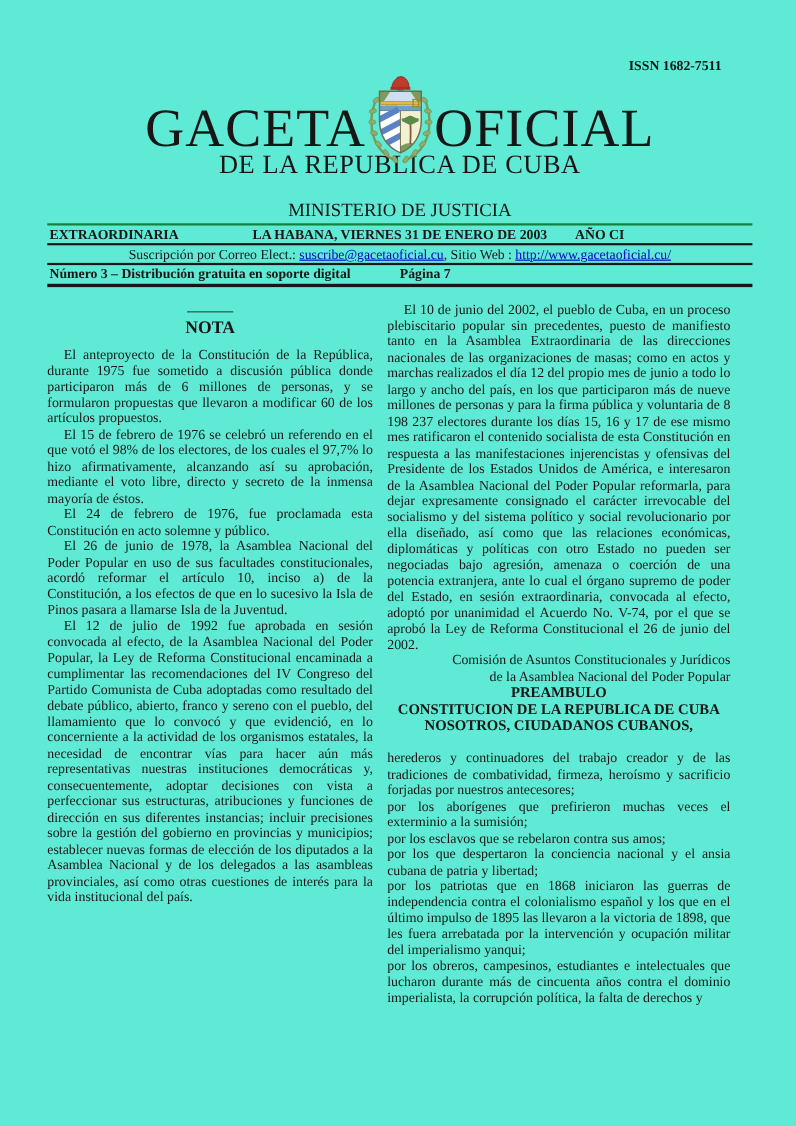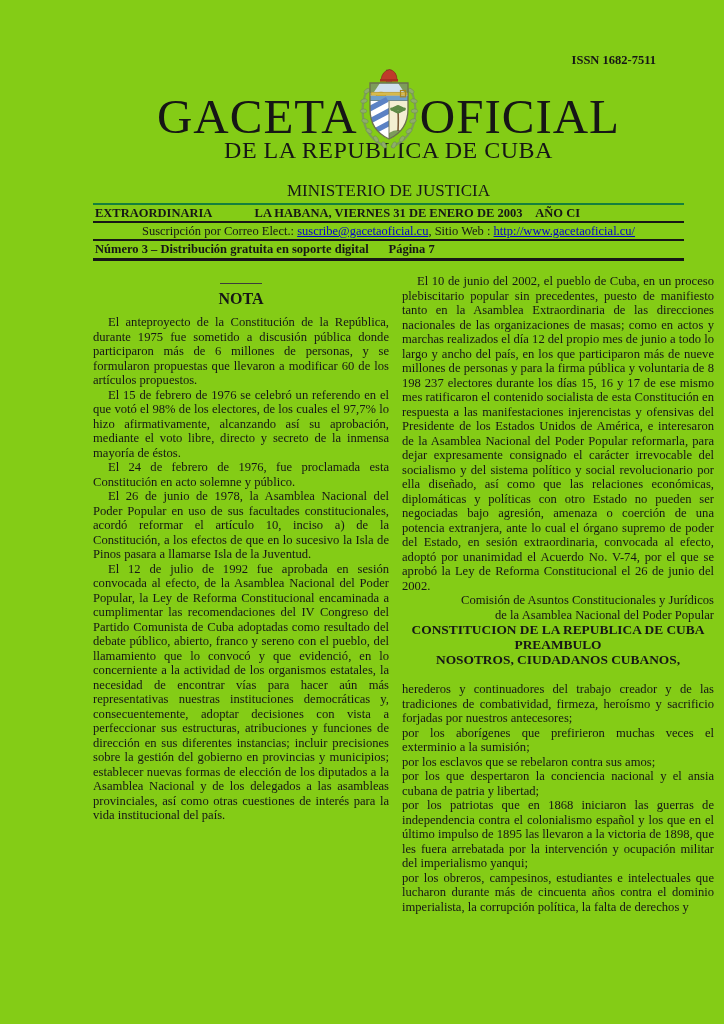--- a/index.html
+++ b/index.html
@@ -1,22 +1,22 @@
 <!DOCTYPE html>
 <html><head>
 <meta charset="utf-8">
 <style>
   html,body { margin:0; padding:0; background:#e8e8e8; }
   .page {
     position:relative;
     width:724px; height:1024px;
     margin:0 auto;
-    background:#84cc16;
+    background:#5eead4;
     box-sizing:border-box;
-    padding:54px 40px 0 93px;
+    padding:54px 40px 0 43px;
     overflow:hidden;
     font-family:"Liberation Serif", serif;
     color:#161616;
   }
   
   .issn {
     text-align:right;
     padding-right:28px;
     font-weight:bold;
     font-size:12.5px;
@@ -221,22 +221,22 @@
       <p class="body-par indent">El 15 de febrero de 1976 se celebró un referendo en el que votó el 98% de los electores, de los cuales el 97,7% lo hizo afirmativamente, alcanzando así su aprobación, mediante el voto libre, directo y secreto de la inmensa mayoría de éstos.</p>
       <p class="body-par indent">El 24 de febrero de 1976, fue proclamada esta Constitución en acto solemne y público.</p>
       <p class="body-par indent">El 26 de junio de 1978, la Asamblea Nacional del Poder Popular en uso de sus facultades constitucionales, acordó reformar el artículo 10, inciso a) de la Constitución, a los efectos de que en lo sucesivo la Isla de Pinos pasara a llamarse Isla de la Juventud.</p>
       <p class="body-par indent">El 12 de julio de 1992 fue aprobada en sesión convocada al efecto, de la Asamblea Nacional del Poder Popular, la Ley de Reforma Constitucional encaminada a cumplimentar las recomendaciones del IV Congreso del Partido Comunista de Cuba adoptadas como resultado del debate público, abierto, franco y sereno con el pueblo, del llamamiento que lo convocó y que evidenció, en lo concerniente a la actividad de los organismos estatales, la necesidad de encontrar vías para hacer aún más representativas nuestras instituciones democráticas y, consecuentemente, adoptar decisiones con vista a perfeccionar sus estructuras, atribuciones y funciones de dirección en sus diferentes instancias; incluir precisiones sobre la gestión del gobierno en provincias y municipios; establecer nuevas formas de elección de los diputados a la Asamblea Nacional y de los delegados a las asambleas provinciales, así como otras cuestiones de interés para la vida institucional del país.</p>
     </div>
 
     <div class="col-right">
       <p class="body-par indent">El 10 de junio del 2002, el pueblo de Cuba, en un proceso plebiscitario popular sin precedentes, puesto de manifiesto tanto en la Asamblea Extraordinaria de las direcciones nacionales de las organizaciones de masas; como en actos y marchas realizados el día 12 del propio mes de junio a todo lo largo y ancho del país, en los que participaron más de nueve millones de personas y para la firma pública y voluntaria de 8 198 237 electores durante los días 15, 16 y 17 de ese mismo mes ratificaron el contenido socialista de esta Constitución en respuesta a las manifestaciones injerencistas y ofensivas del Presidente de los Estados Unidos de América, e interesaron de la Asamblea Nacional del Poder Popular reformarla, para dejar expresamente consignado el carácter irrevocable del socialismo y del sistema político y social revolucionario por ella diseñado, así como que las relaciones económicas, diplomáticas y políticas con otro Estado no pueden ser negociadas bajo agresión, amenaza o coerción de una potencia extranjera, ante lo cual el órgano supremo de poder del Estado, en sesión extraordinaria, convocada al efecto, adoptó por unanimidad el Acuerdo No. V-74, por el que se aprobó la Ley de Reforma Constitucional el 26 de junio del 2002.</p>
       <div class="commission-line">Comisión de Asuntos Constitucionales y Jurídicos</div>
       <div class="commission-line">de la Asamblea Nacional del Poder Popular</div>
+      <div class="rc-heading">PREAMBULO</div>
       <div class="rc-heading">CONSTITUCION DE LA REPUBLICA DE CUBA</div>
-      <div class="rc-heading">PREAMBULO</div>
       <div class="rc-heading">NOSOTROS, CIUDADANOS CUBANOS,</div>
       <div class="spacer15"></div>
       <p class="body-par">herederos y continuadores del trabajo creador y de las tradiciones de combatividad, firmeza, heroísmo y sacrificio forjadas por nuestros antecesores;</p>
       <p class="body-par">por los aborígenes que prefirieron muchas veces el exterminio a la sumisión;</p>
       <p class="body-par">por los esclavos que se rebelaron contra sus amos;</p>
       <p class="body-par">por los que despertaron la conciencia nacional y el ansia cubana de patria y libertad;</p>
       <p class="body-par">por los patriotas que en 1868 iniciaron las guerras de independencia contra el colonialismo español y los que en el último impulso de 1895 las llevaron a la victoria de 1898, que les fuera arrebatada por la intervención y ocupación militar del imperialismo yanqui;</p>
       <p class="body-par">por los obreros, campesinos, estudiantes e intelectuales que lucharon durante más de cincuenta años contra el dominio imperialista, la corrupción política, la falta de derechos y</p>
     </div>
 

